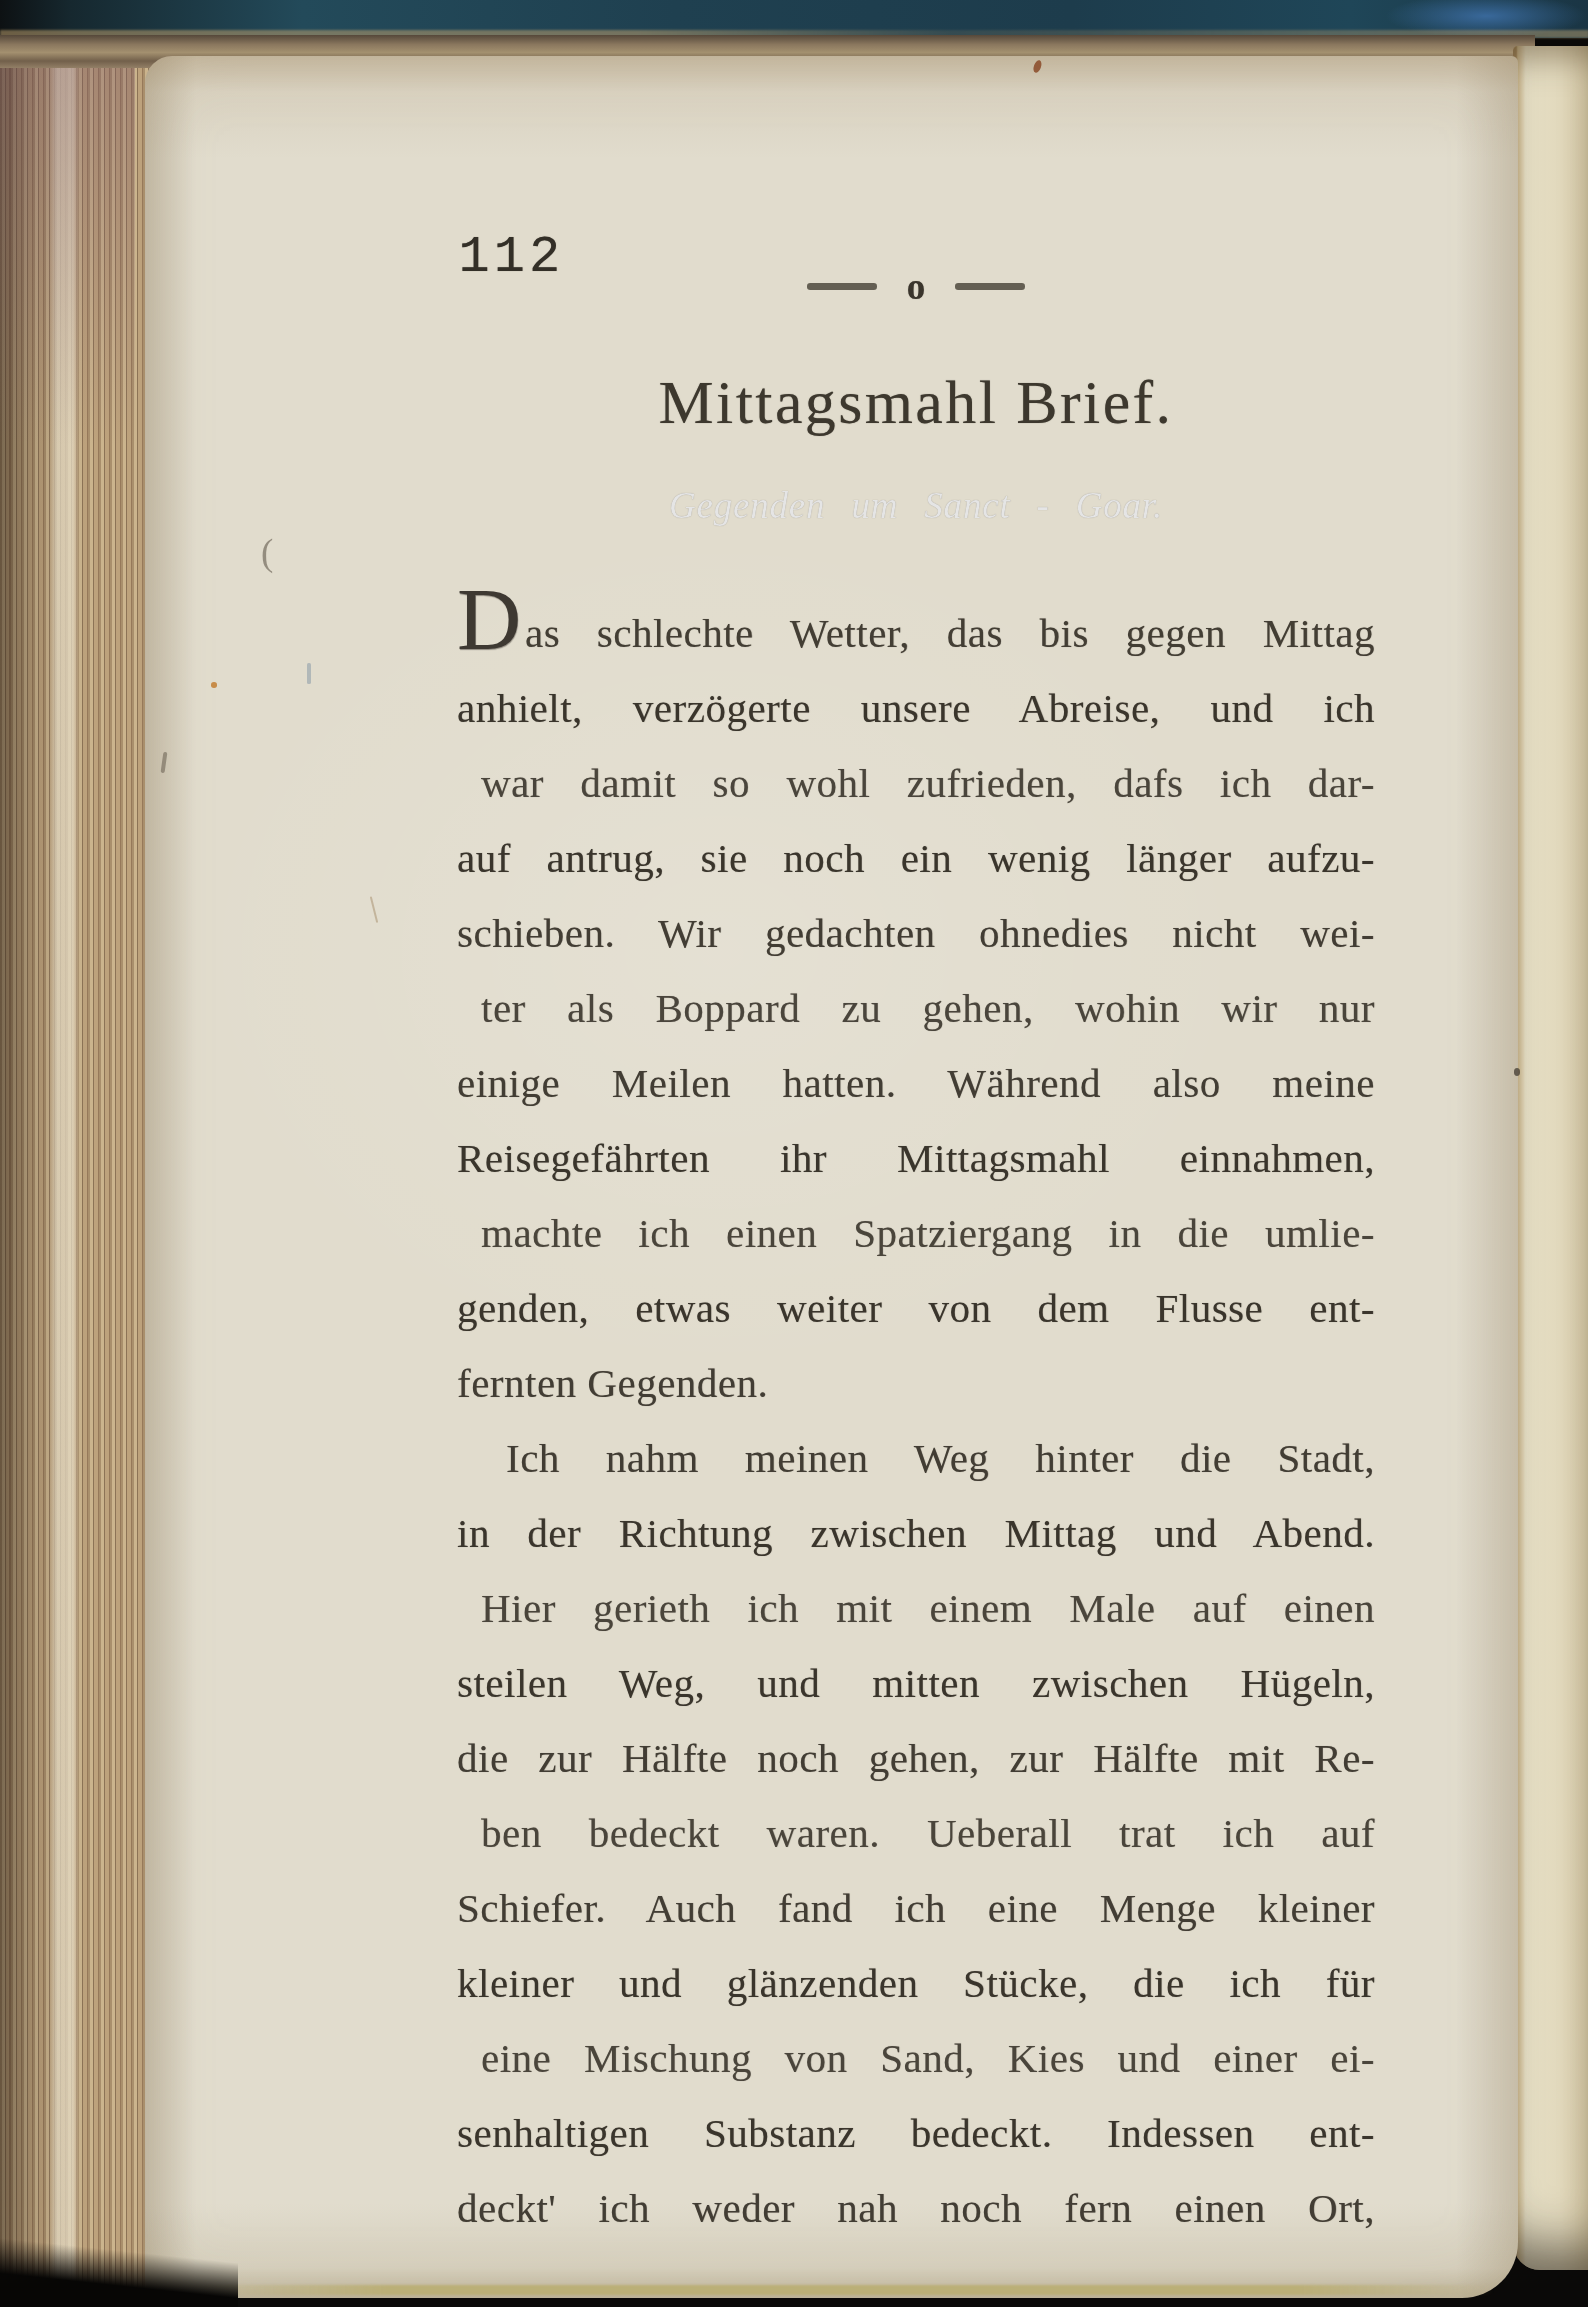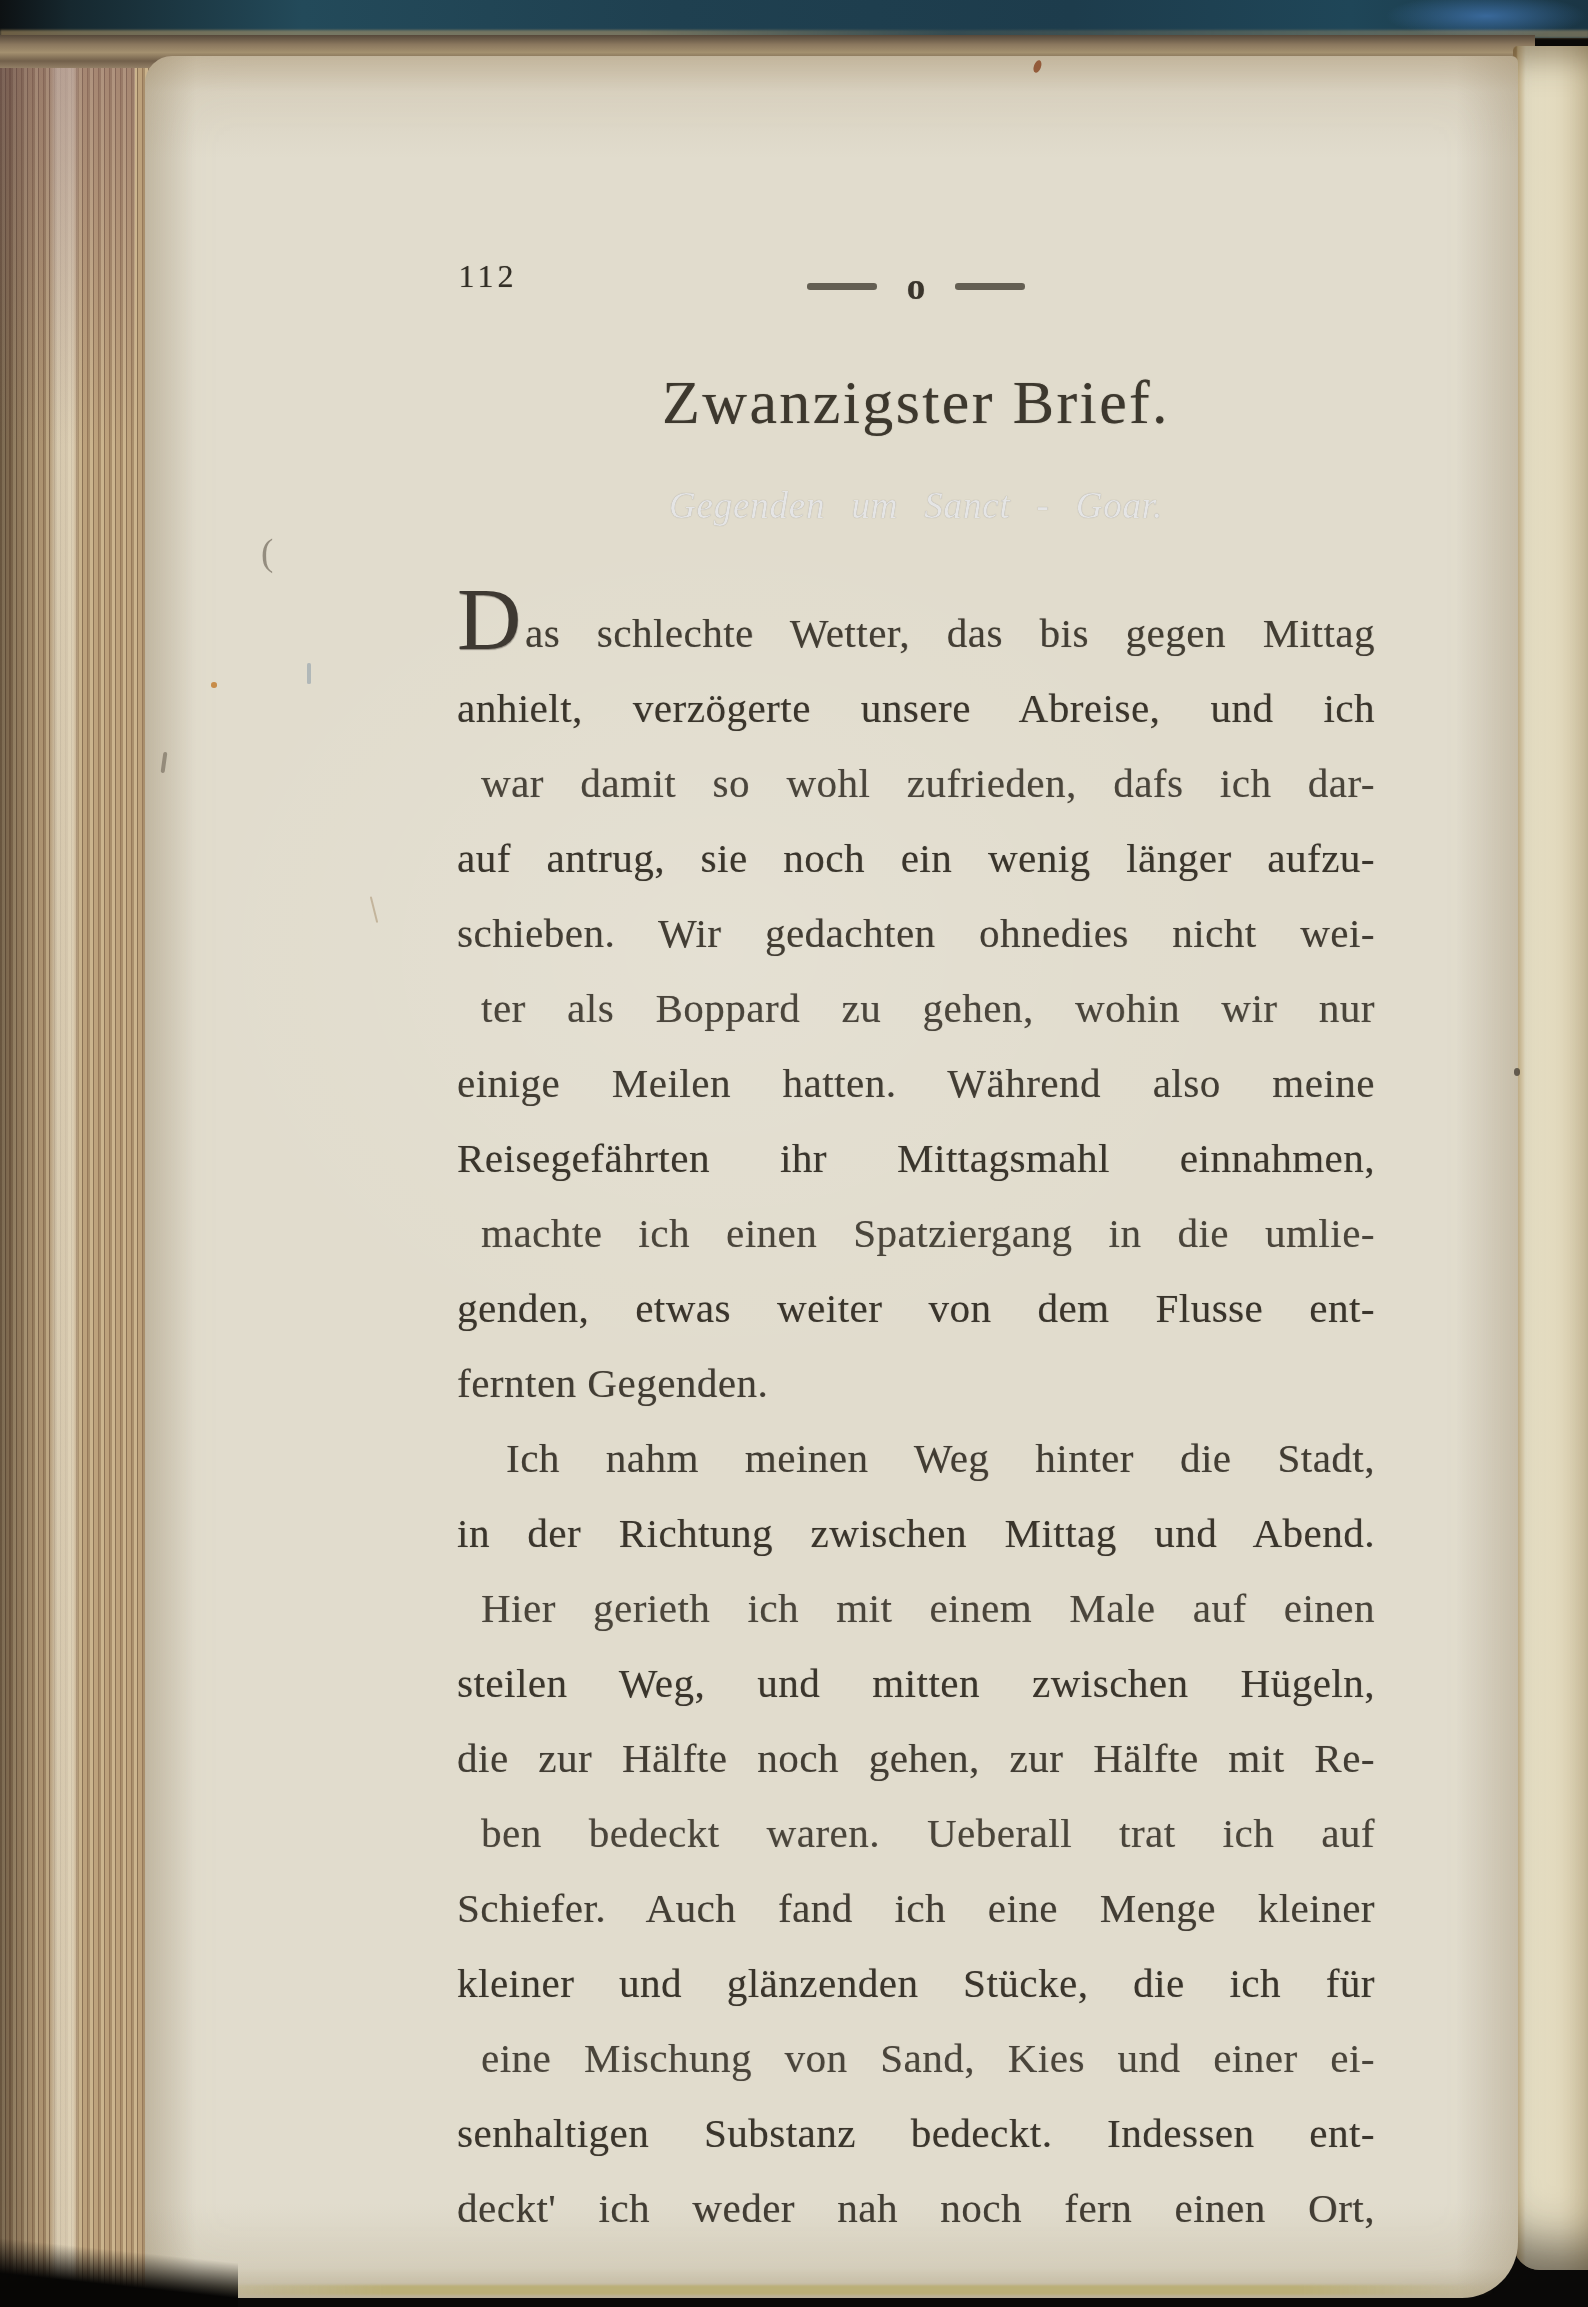--- a/index.html
+++ b/index.html
@@ -72,22 +72,22 @@
     background:linear-gradient(90deg, rgba(172,160,100,.0), rgba(185,173,112,.85) 15% 85%, rgba(172,160,100,0));
     border-radius:4.8px;filter:blur(0.8px);
   }
 
   
   .content{
     position:absolute;left:457px;top:0;width:918px;height:2307px;
     color:#3a352c;
   }
   .folio{
-    position:absolute;left:1.6px;top:254px;font-size:32px;line-height:44px;
-    letter-spacing:4px;color:#332f27;text-shadow:0 0 0.8px rgba(51,47,39,.6);
+    position:absolute;left:1.6px;top:236px;font-size:52px;line-height:44px;
+    letter-spacing:4px;color:#332f27;text-shadow:0 0 0.8px rgba(51,47,39,.6);font-family:Liberation Mono, monospace;
   }
   .ornament{
     position:absolute;left:0;top:269px;width:100%;height:35px;
     display:flex;align-items:center;justify-content:center;gap:30px;
   }
   .orn-dash{width:70px;height:6.4px;background:#454035;border-radius:3.2px;opacity:.8;filter:blur(0.3px);}
   .orn-o{font-size:37px;font-weight:bold;line-height:24px;color:#3a352c;text-shadow:0 0 0.8px rgba(58,53,44,.6);}
 
   .heading{
     position:absolute;left:0;top:364px;width:100%;text-align:center;
@@ -143,21 +143,21 @@
   <div class="black-wedge-bl"></div>
 
   <div class="content">
     <div class="folio">112</div>
     <div class="ornament">
       <div class="orn-dash"></div>
       <div class="orn-o">o</div>
       <div class="orn-dash"></div>
     </div>
 
-    <div class="heading">Zwanzigster Brief.</div>
+    <div class="heading">Mittagsmahl Brief.</div>
     <div class="subtitle">Gegenden um Sanct - Goar.</div>
 
     <div class="body-text">
         <div class="para">
           <div class="line"><span class="dropcap">D</span>as schlechte Wetter, das bis gegen Mittag</div>
           <div class="line">anhielt, verzögerte unsere Abreise, und ich</div>
           <div class="line">war damit so wohl zufrieden, dafs ich dar-</div>
           <div class="line">auf antrug, sie noch ein wenig länger aufzu-</div>
           <div class="line">schieben. Wir gedachten ohnedies nicht wei-</div>
           <div class="line">ter als Boppard zu gehen, wohin wir nur</div>

